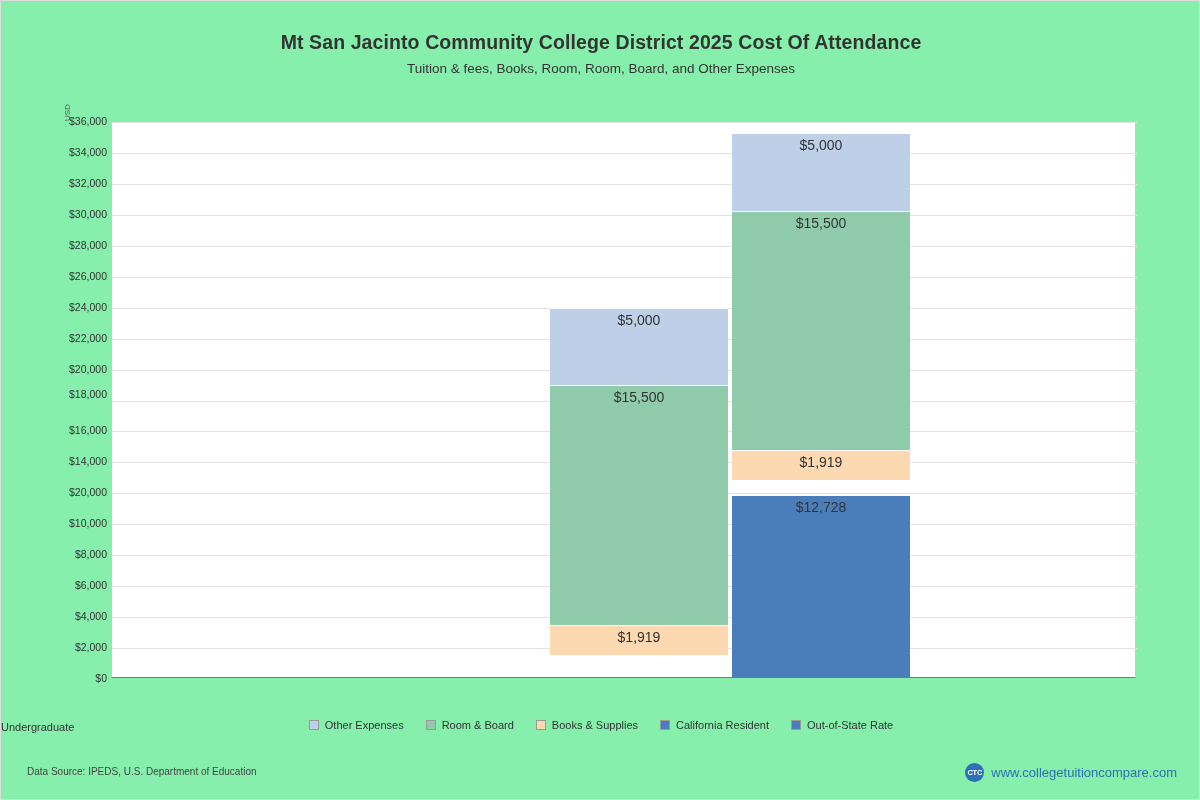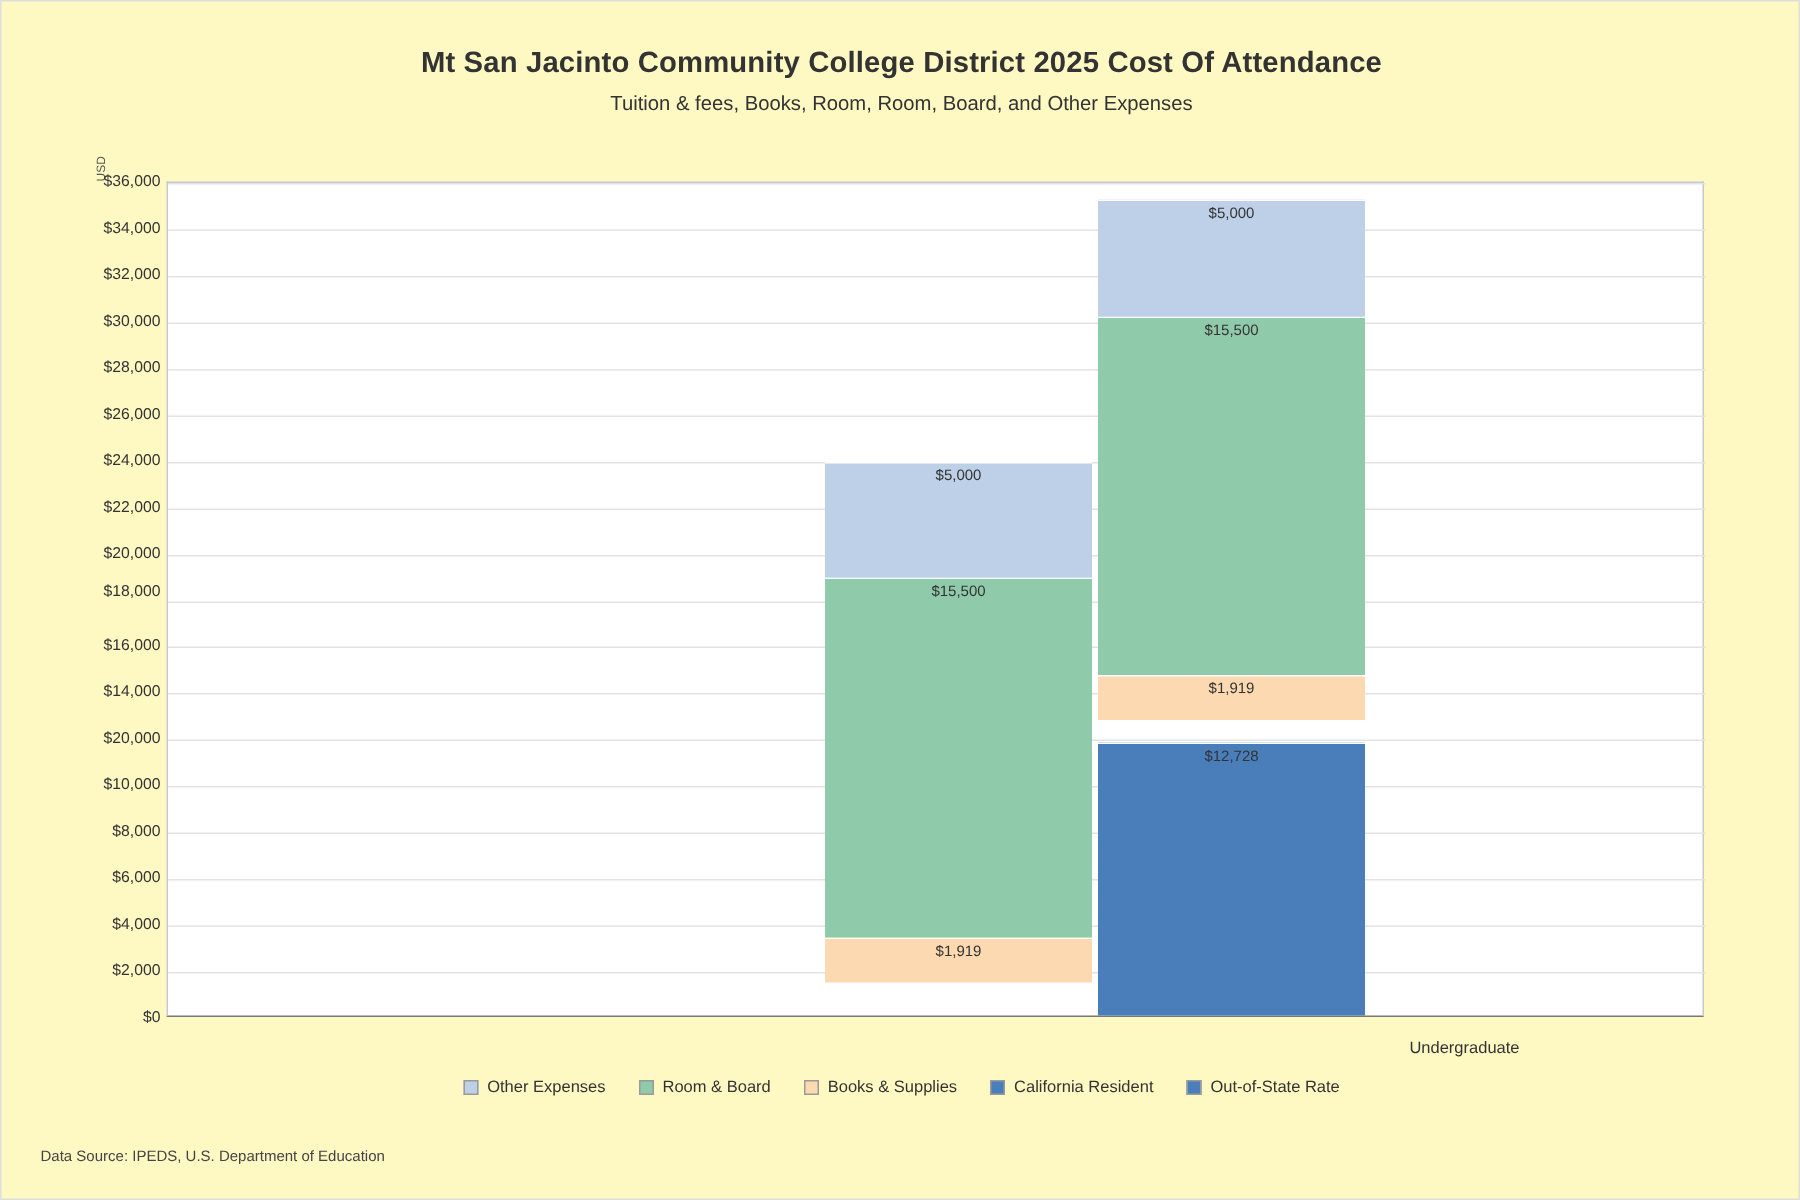--- a/index.html
+++ b/index.html
@@ -13,21 +13,21 @@
     font-family: "Liberation Sans", sans-serif;
     color: #333;
     overflow: hidden;
   }
   #page {
     position: relative;
     width: 1200px;
     height: 800px;
     box-sizing: border-box;
     border: 1px solid #dedede;
-    background: #fef9c3;
+    background: #86efac;
   }
 
   
   .title-block {
     position: absolute;
     top: 30px;
     left: 0;
     width: 1200px;
     text-align: center;
   }
@@ -111,33 +111,33 @@
     left: 0;
     width: 100%;
     box-sizing: border-box;
     border-top: 1px solid #ffffff;
   }
   .seg-label {
     position: absolute;
     left: 0;
     width: 100%;
     text-align: center;
-    font-size: 10px;
+    font-size: 14px;
     color: #333;
     top: 3px;
     white-space: nowrap;
   }
 
   
   .x-label {
     position: absolute;
-    top: 692px;
+    top: 720px;
     left: 0;
     width: 1012px;
-    text-align: right;
+    text-align: left;
     font-size: 11px;
     color: #333;
   }
 
   
   .legend {
     position: absolute;
     top: 718px;
     left: 0;
     width: 1200px;
@@ -296,14 +296,18 @@
         <span>California Resident</span>
       </div>
       <div class="legend-item">
         <span class="legend-swatch" style="background: rgb(74, 126, 187);"></span>
         <span>Out-of-State Rate</span>
       </div>
     </div>
 
   <div class="footer-source">Data Source: IPEDS, U.S. Department of Education</div>
 
+  <div class="footer-brand">
+    <div class="brand-badge">CTC</div>
+    <div class="brand-text">www.collegetuitioncompare.com</div>
+  </div>
 
 </div>
 
 </body></html>

